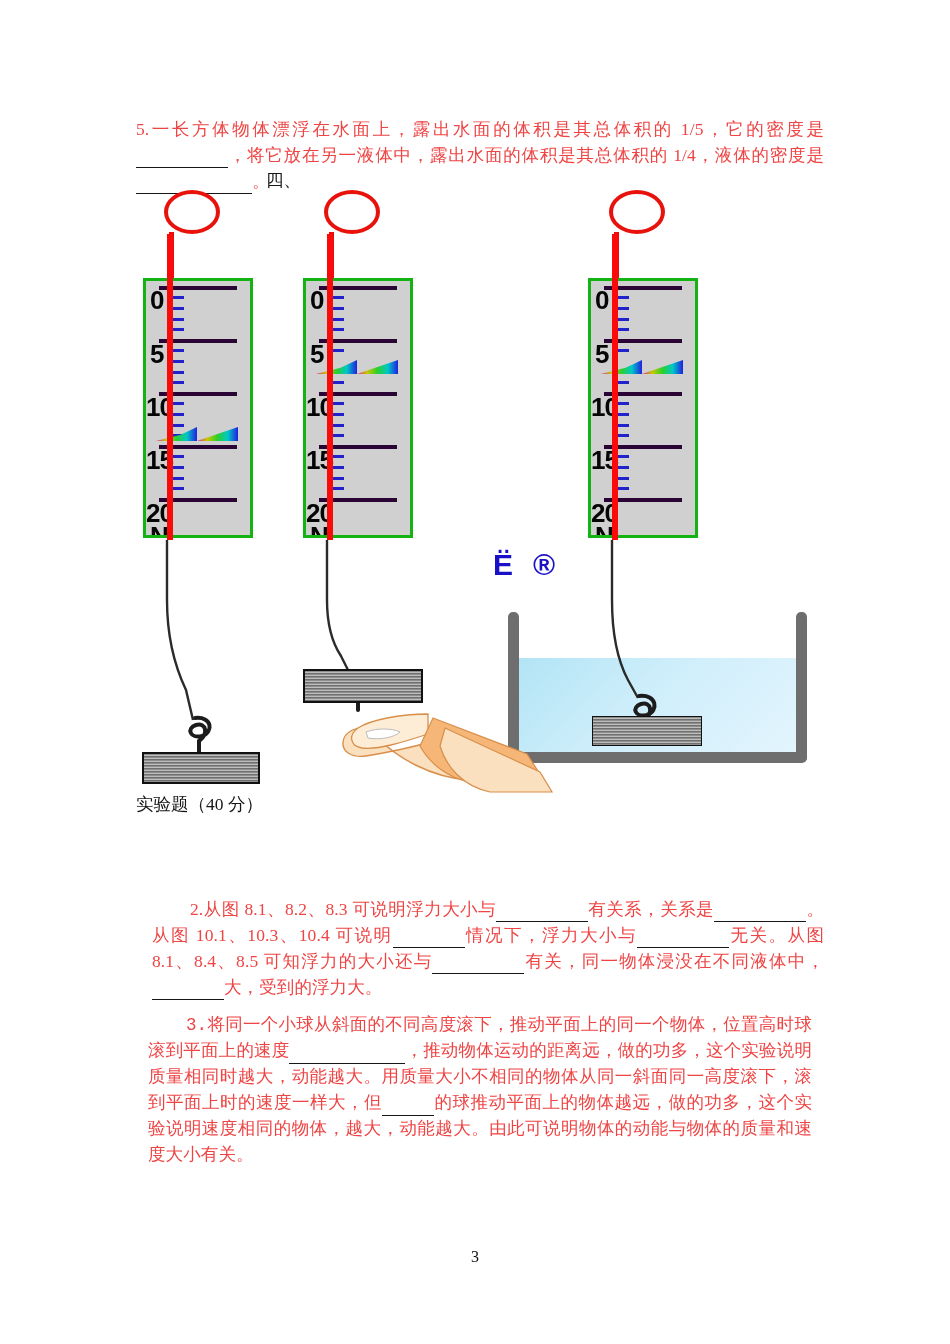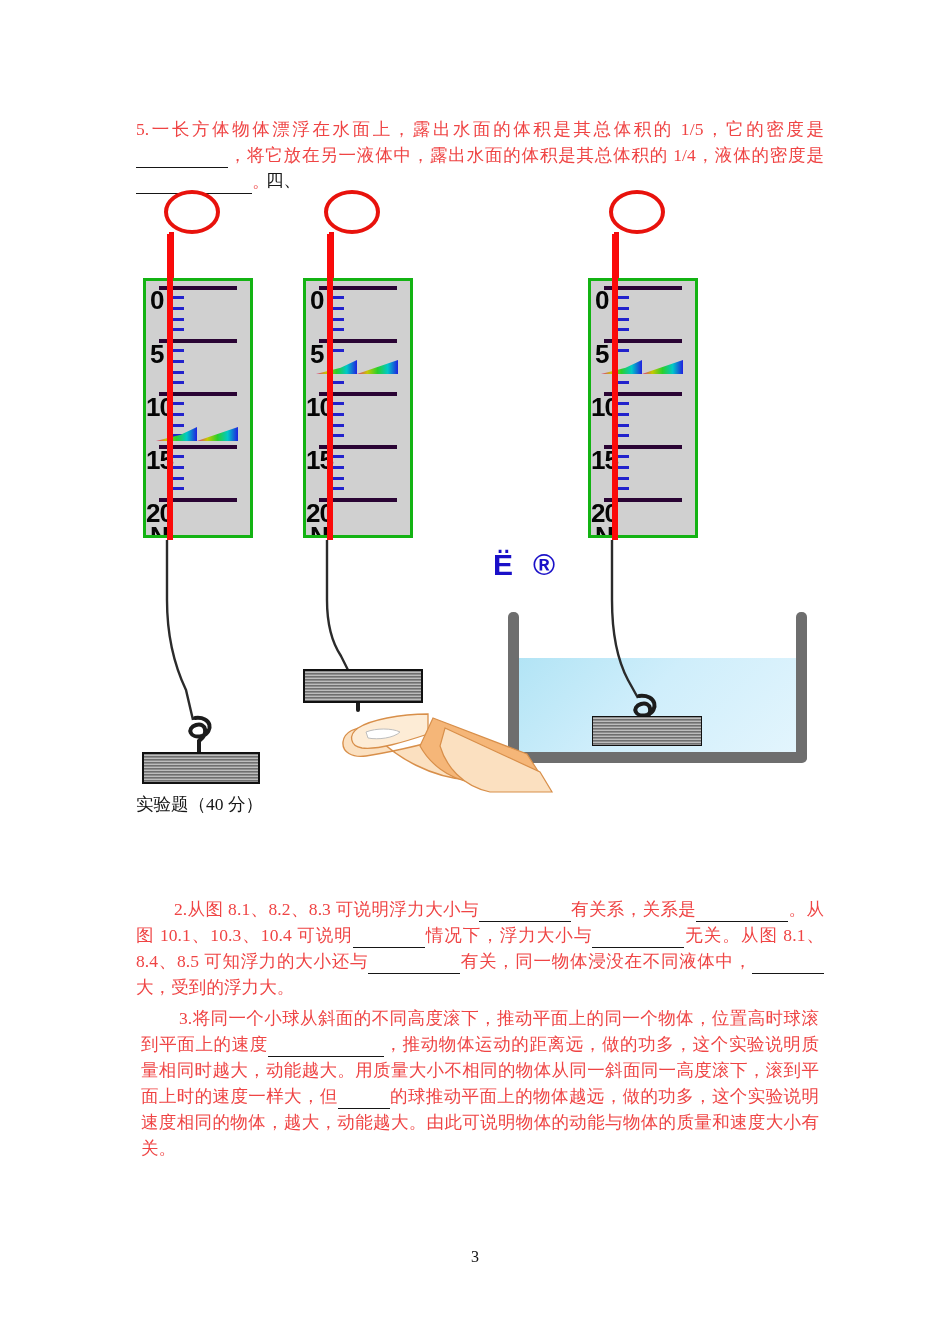--- a/index.html
+++ b/index.html
@@ -53,22 +53,22 @@
 
   .sec-exp {
     position: absolute;
     left: 136px; top: 792px;
     font-size: 17.5px;
     color: #161616;
   }
 
   .qbody { left: 136px; top: 896px; width: 688px; }
   .q1 { margin: 0 0 4px 0; }
-  .q2 { margin: 0 0 4px 0; }
-  .q3 { margin: 5px; }
+  .q2 { margin: 0 0 4px 16px; }
+  .q3 { margin: 12px; font-family: Liberation Mono, monospace; }
 
   .pagenum {
     position: absolute;
     left: 0; top: 1248px;
     width: 950px;
     text-align: center;
     font-size: 16px;
     color: #111;
   }
 

